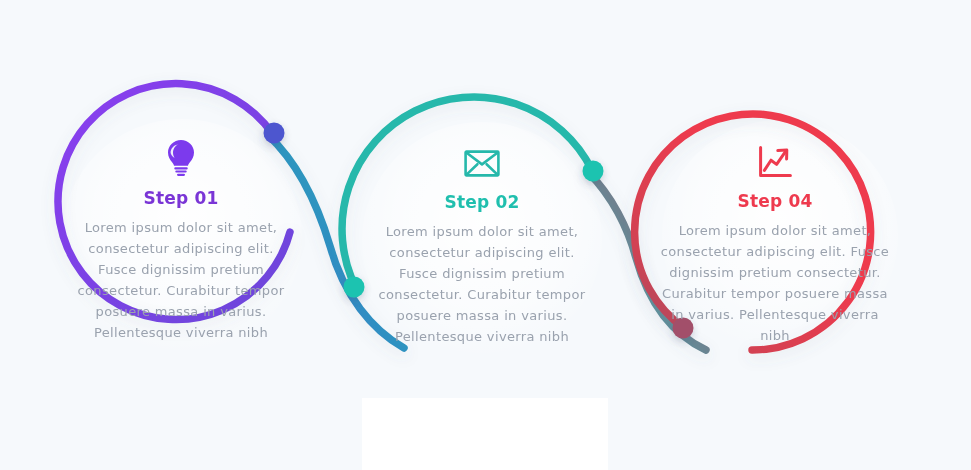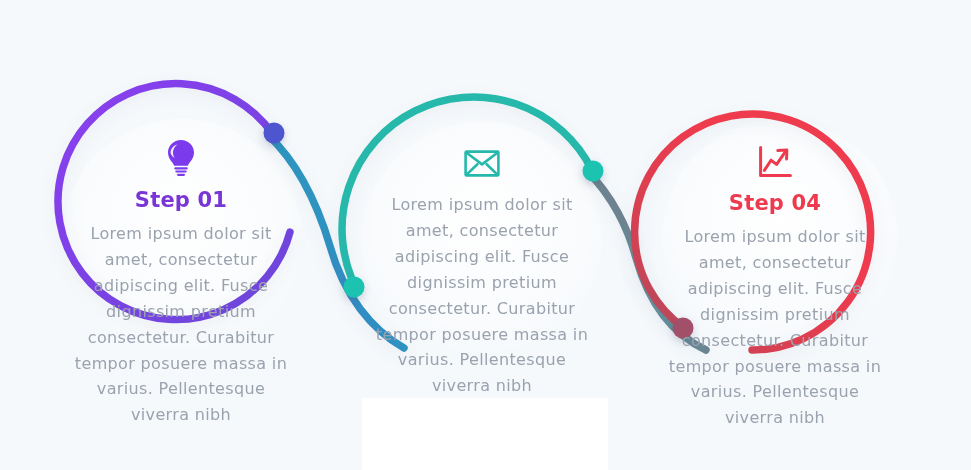--- a/index.html
+++ b/index.html
@@ -61,33 +61,33 @@
 
   .step-icon {
     height: 42px;
     display: flex;
     align-items: center;
     justify-content: center;
     margin-bottom: 8px;
   }
 
   .step-title {
-    font-size: 21px;
+    font-size: 17px;
     font-weight: bold;
     letter-spacing: 0.2px;
     margin-bottom: 9px;
     font-family: "DejaVu Sans", "Liberation Sans", sans-serif;
   }
 
   #title-1 { color: #7a35d6; }
   #title-2 { color: #20bfae; }
   #title-3 { color: #ee3a4e; }
 
   .step-desc {
-    font-size: 16px;
+    font-size: 13px;
     line-height: 1.62;
     color: #9aa2ae;
     letter-spacing: 0.35px;
     padding: 0 14px;
     font-family: "DejaVu Sans", "Liberation Sans", sans-serif;
   }
 
   #desc-3 { padding: 0 10px; }
 </style>
 </head>
@@ -187,20 +187,21 @@
   </div>
 
   <div class="step-card" id="card-2">
     <div class="step-icon">
       <svg width="36" height="27" viewBox="0 0 36 27">
         <rect x="1.6" y="1.6" width="32.8" height="23.8" rx="0.8" fill="none" stroke="#26b8ab" stroke-width="2.6"></rect>
         <path d="M2.6 2.8 L18 14.4 L33.4 2.8" fill="none" stroke="#26b8ab" stroke-width="2.6" stroke-linecap="round" stroke-linejoin="round"></path>
         <path d="M2.8 24.4 L13.4 14.2 M33.2 24.4 L22.6 14.2" fill="none" stroke="#26b8ab" stroke-width="2.6" stroke-linecap="round"></path>
       </svg>
     </div>
+    <div class="step-title" id="title-2">Step 02</div>
     <div class="step-desc" id="desc-2">Lorem ipsum dolor sit amet, consectetur adipiscing elit. Fusce dignissim pretium consectetur. Curabitur tempor posuere massa in varius. Pellentesque viverra nibh</div>
   </div>
 
   <div class="step-card" id="card-3">
     <div class="step-icon">
       <svg width="34" height="32" viewBox="0 0 34 32">
         <path d="M2.6 1.5 L2.6 29.4 L32.4 29.4" fill="none" stroke="#ee3a4e" stroke-width="3" stroke-linecap="round" stroke-linejoin="round"></path>
         <path d="M6.4 24.4 L13.0 14.2 L18.6 18.4 L27.6 5.4" fill="none" stroke="#ee3a4e" stroke-width="3" stroke-linecap="round" stroke-linejoin="round"></path>
         <path d="M19.8 4.6 L28.8 4.0 L28.6 13.0" fill="none" stroke="#ee3a4e" stroke-width="3" stroke-linecap="round" stroke-linejoin="round"></path>
       </svg>

